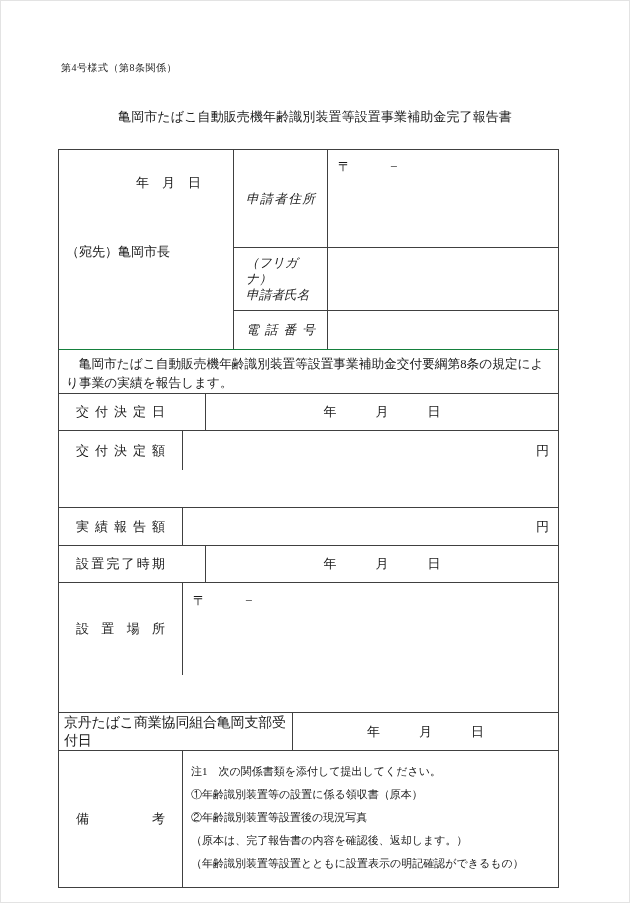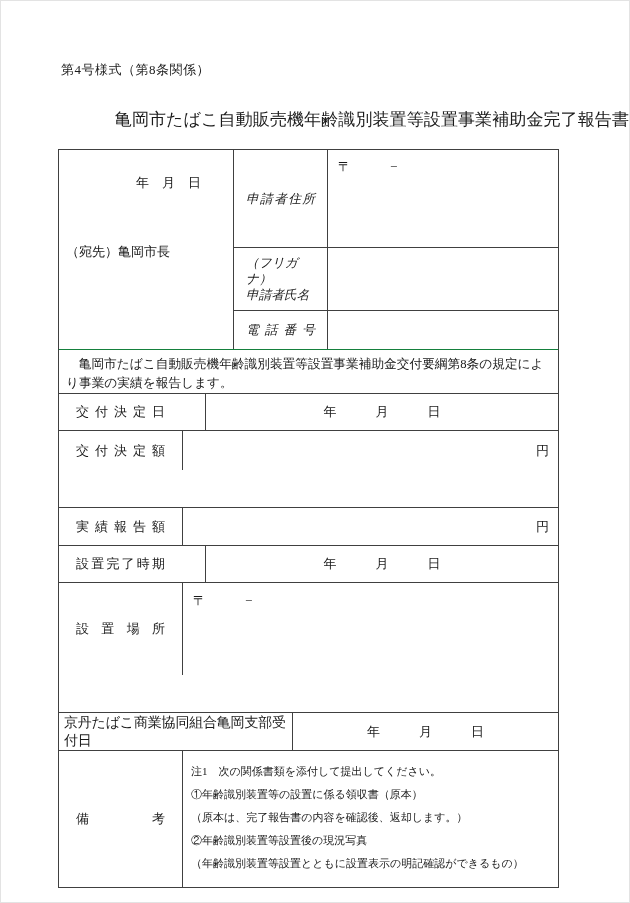--- a/index.html
+++ b/index.html
@@ -13,30 +13,30 @@
     width: 630px;
     height: 903px;
     background: #ffffff;
     border: 1px solid #e3e3e3;
     overflow: hidden;
   }
   .form-number {
     position: absolute;
     left: 60px;
     top: 60px;
-    font-size: 13px;
+    font-size: 10px;
     letter-spacing: 0.5px;
   }
   .doc-title {
     position: absolute;
     left: 0;
     right: 0;
     top: 107px;
-    text-align: right;
-    font-size: 17px;
+    text-align: center;
+    font-size: 13px;
     letter-spacing: 0.1px;
   }
   .form-table {
     position: absolute;
     left: 57px;
     top: 148px;
     width: 501px;
     border: 1px solid #404040;
     font-size: 13px;
     background: #fff;
@@ -197,20 +197,20 @@
     <div class="row h38">
       <div class="rlabel wide">京丹たばこ商業協同組合亀岡支部受付日</div>
       <div class="rvalue center">年　　　月　　　日</div>
     </div>
 
     <div class="row h137">
       <div class="rlabel">備考</div>
       <div class="remarks-body">
         <div class="note-line">注1　次の関係書類を添付して提出してください。</div>
         <div class="note-line">①年齢識別装置等の設置に係る領収書（原本）</div>
+        <div class="note-line">②年齢識別装置等設置後の現況写真</div>
         <div class="note-line">（原本は、完了報告書の内容を確認後、返却します。）</div>
-        <div class="note-line">②年齢識別装置等設置後の現況写真</div>
         <div class="note-line">（年齢識別装置等設置とともに設置表示の明記確認ができるもの）</div>
       </div>
     </div>
 
   </div>
 </div>
 
 </body></html>

